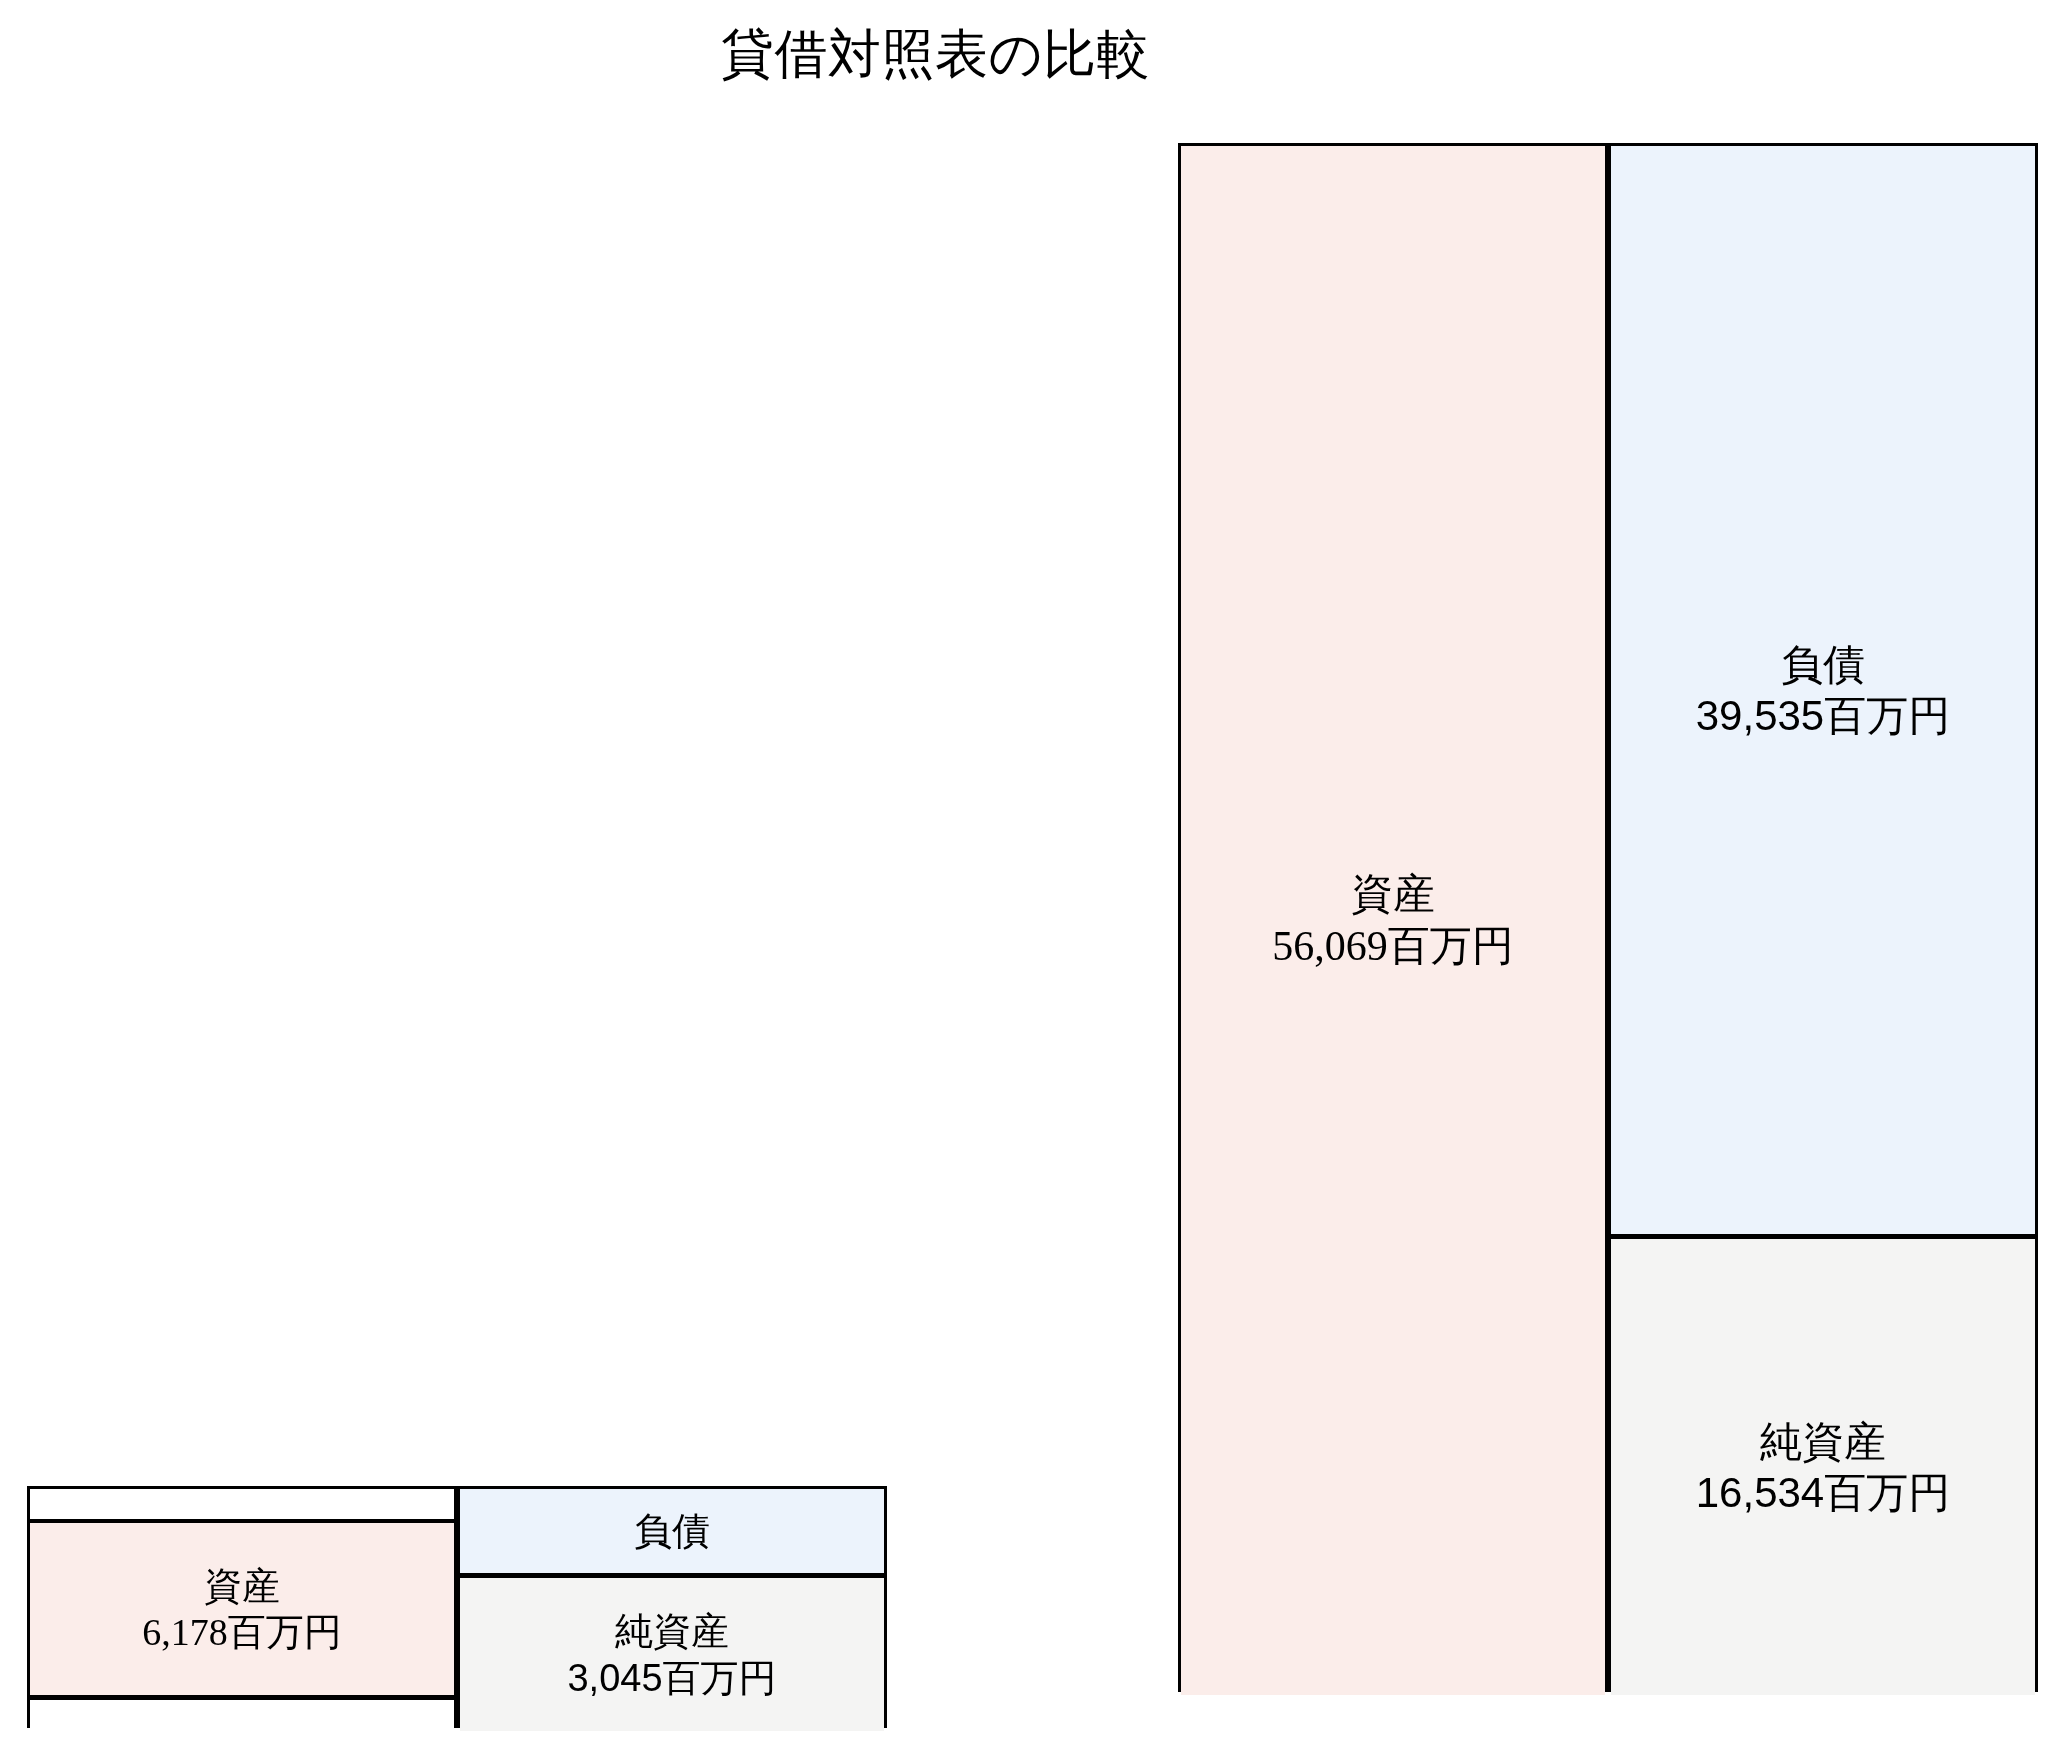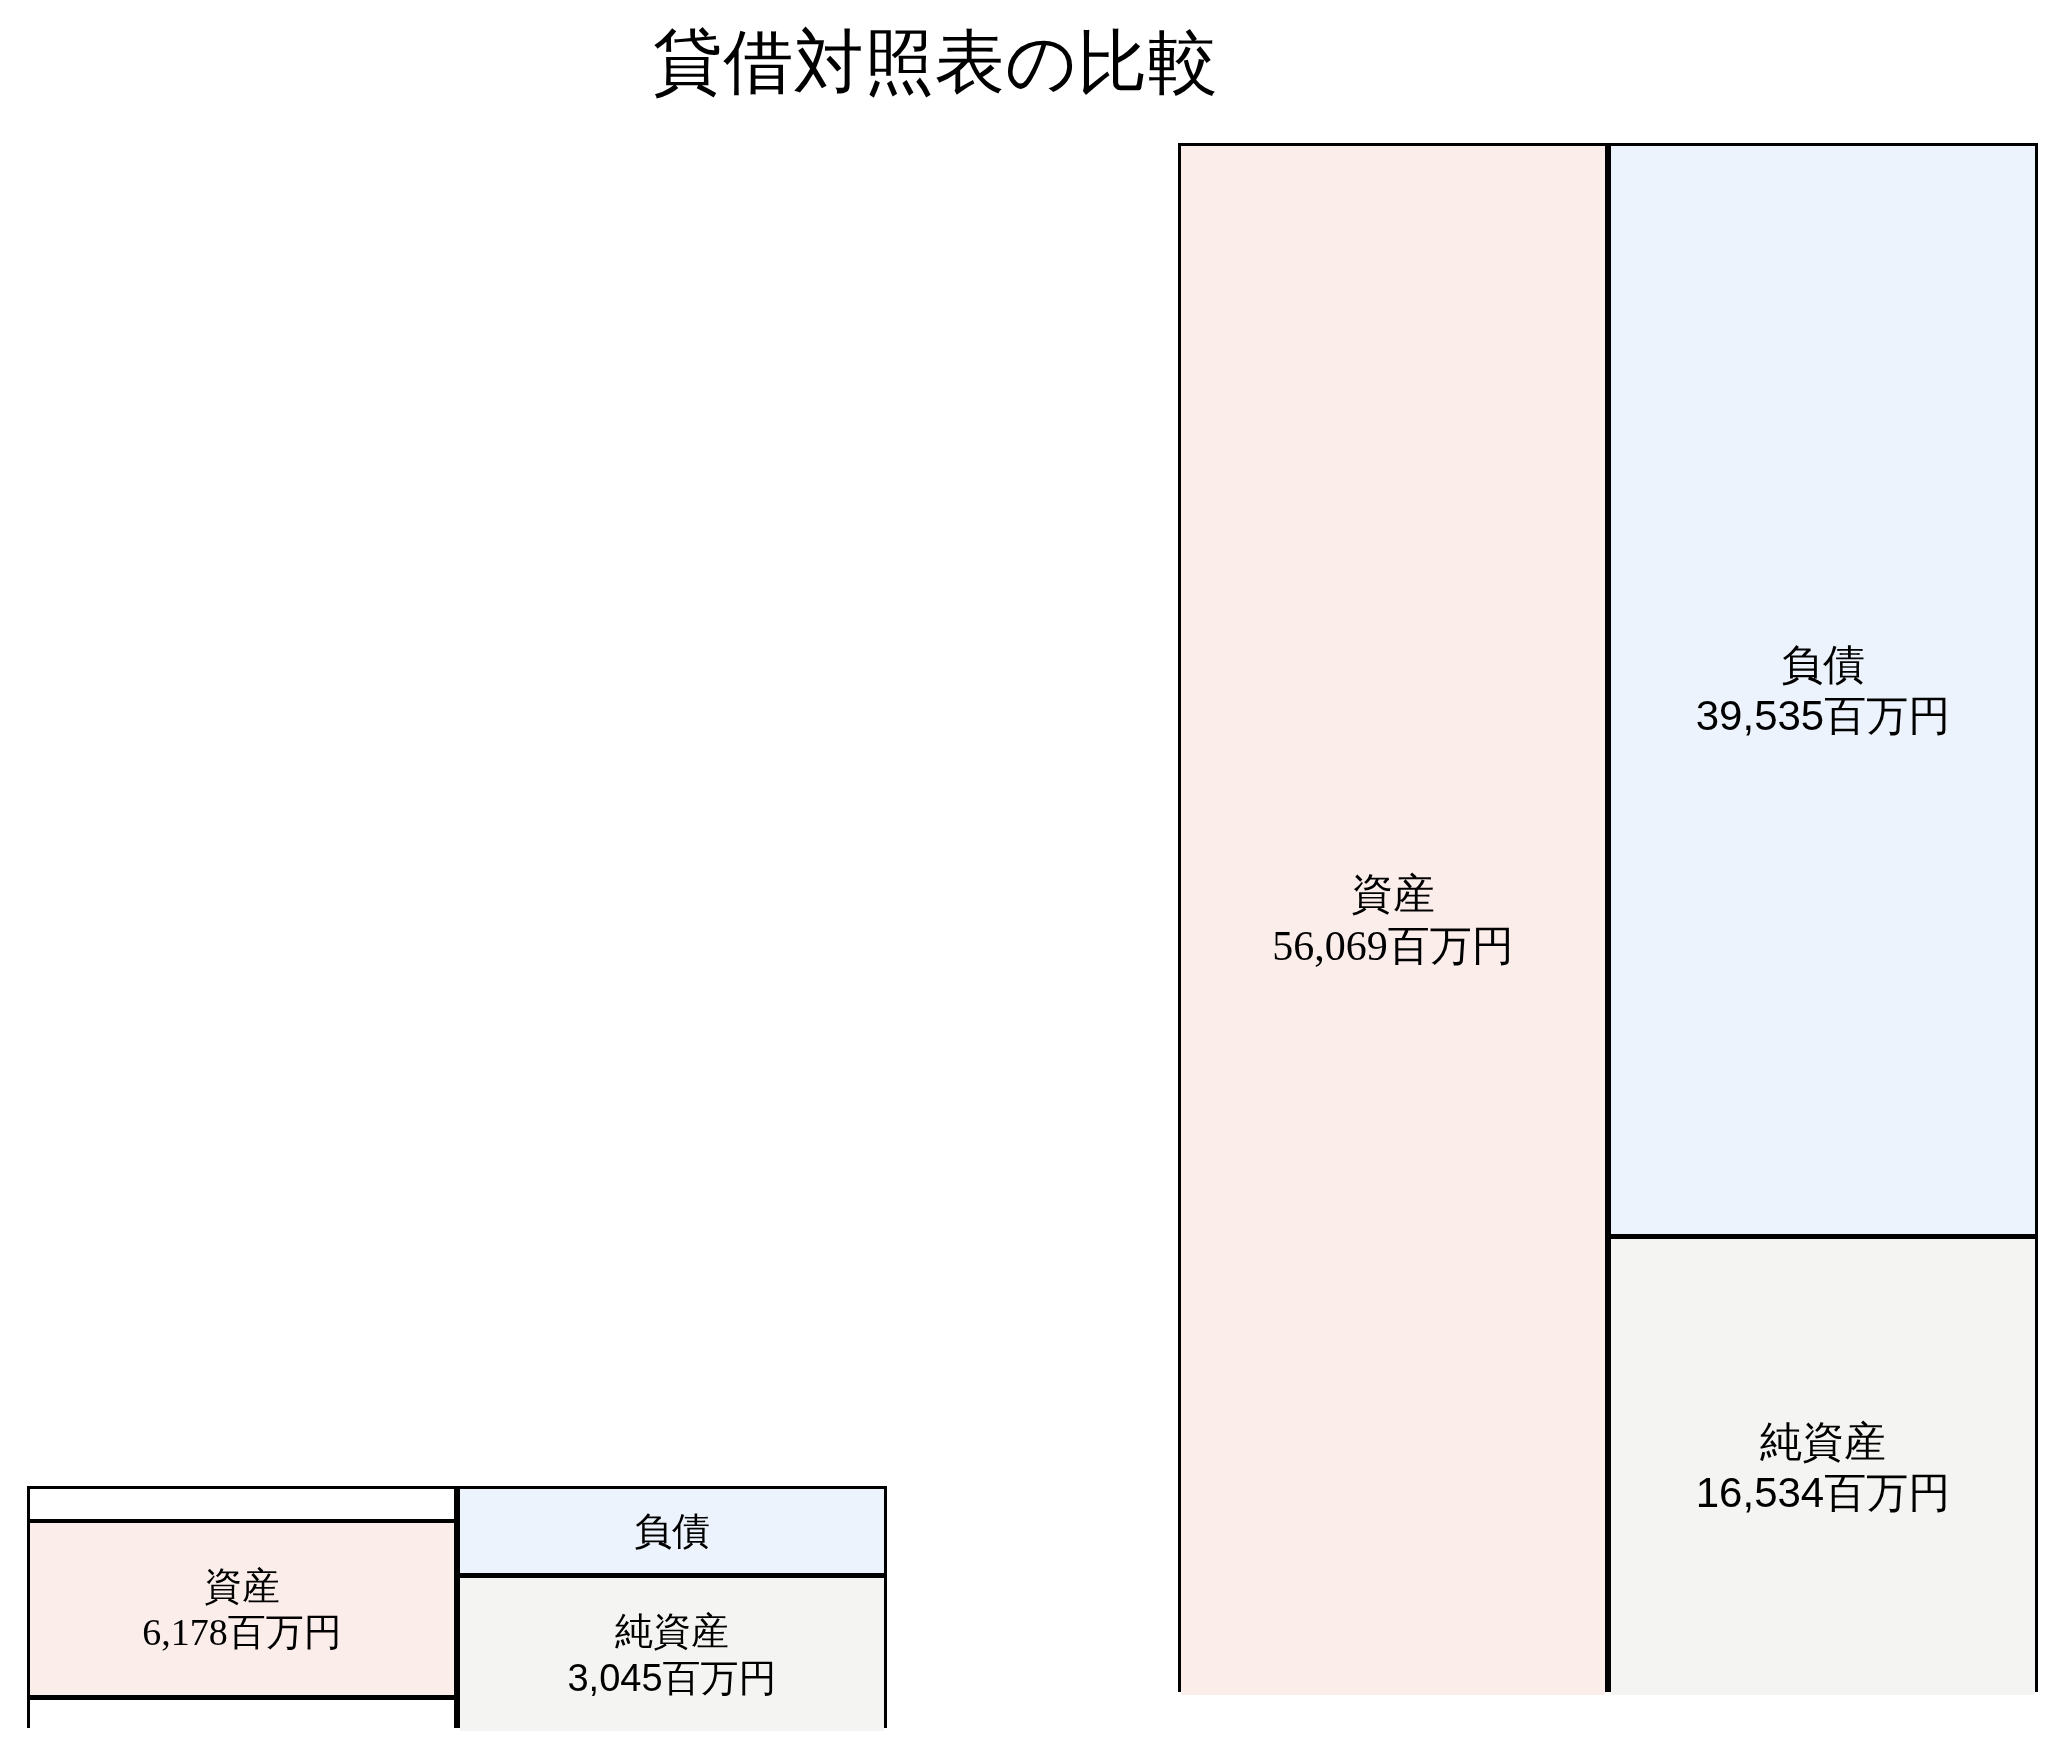--- a/index.html
+++ b/index.html
@@ -16,21 +16,21 @@
     overflow: hidden;
   }
 
   
   #chart-title {
     position: absolute;
     left: 0;
     top: 27px;
     width: 1871px;
     text-align: center;
-    font-size: 70px;
+    font-size: 53px;
     line-height: 1.0;
     font-weight: 400;
     letter-spacing: 0.5px;
     color: #000000;
     white-space: nowrap;
   }
 
   
   .bs-group {
     position: absolute;

